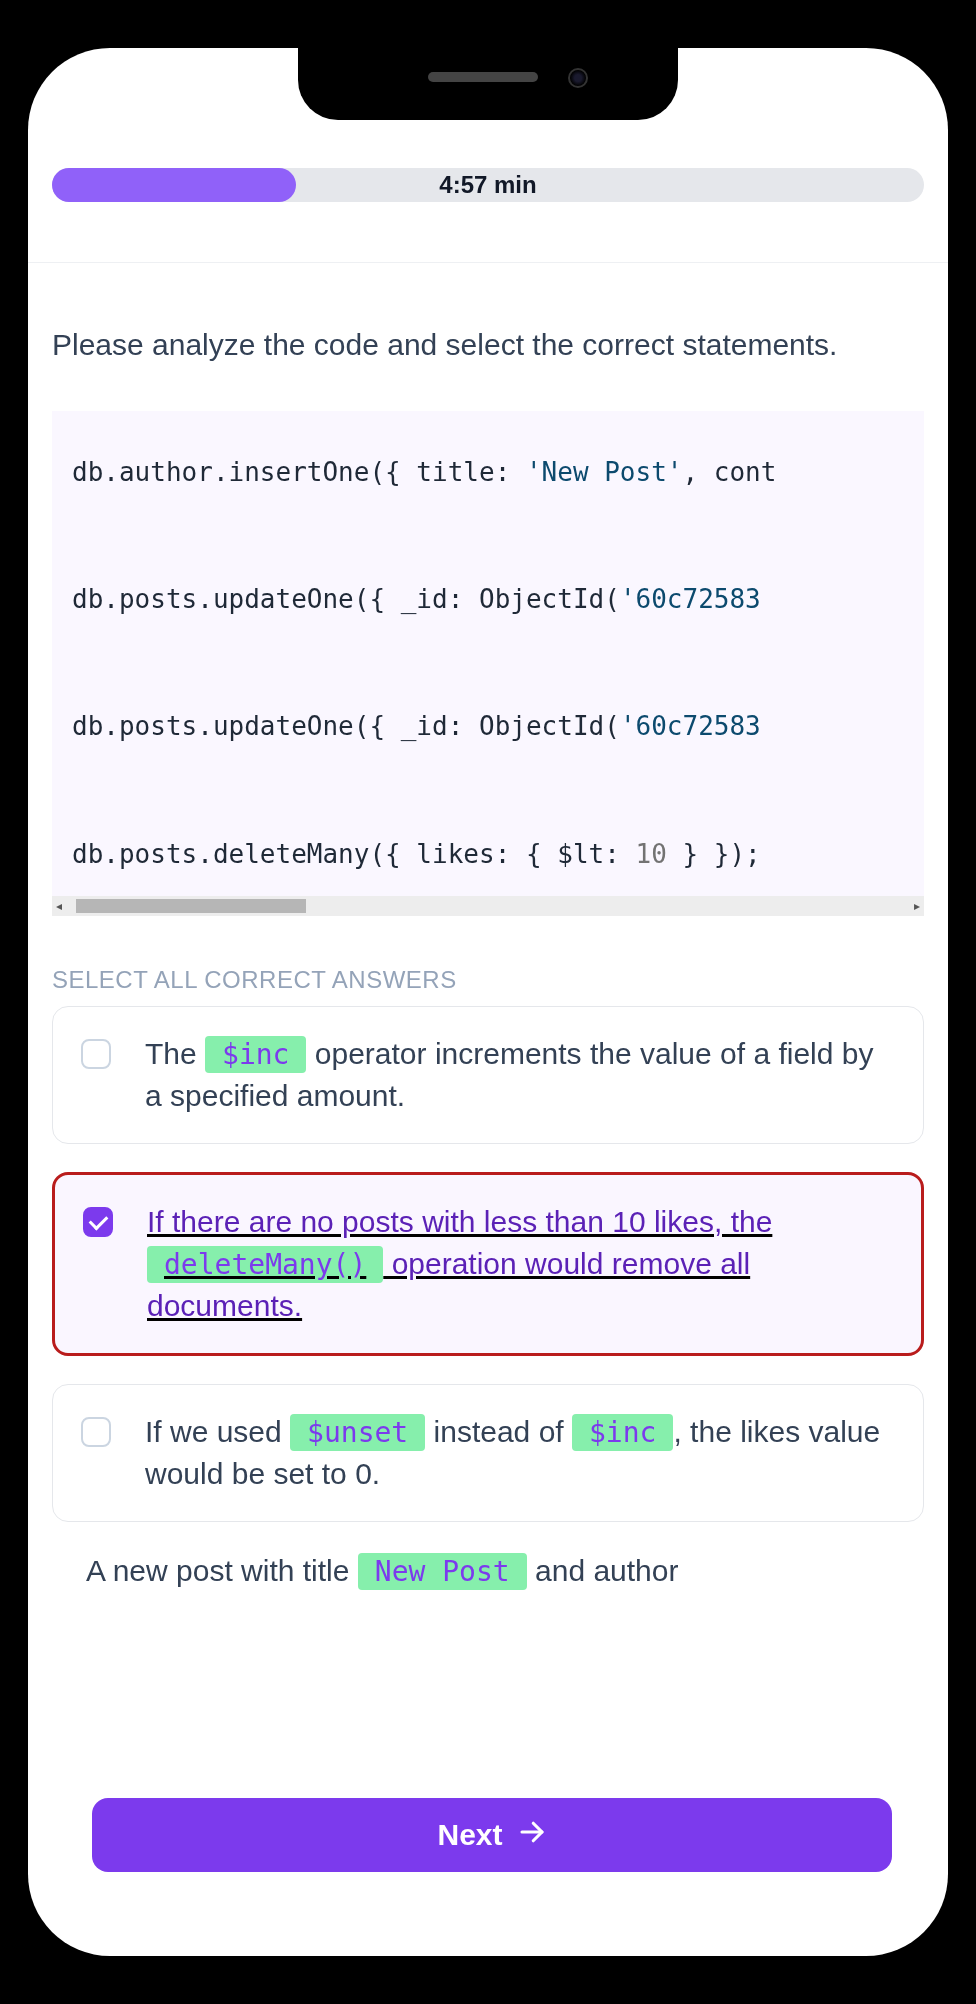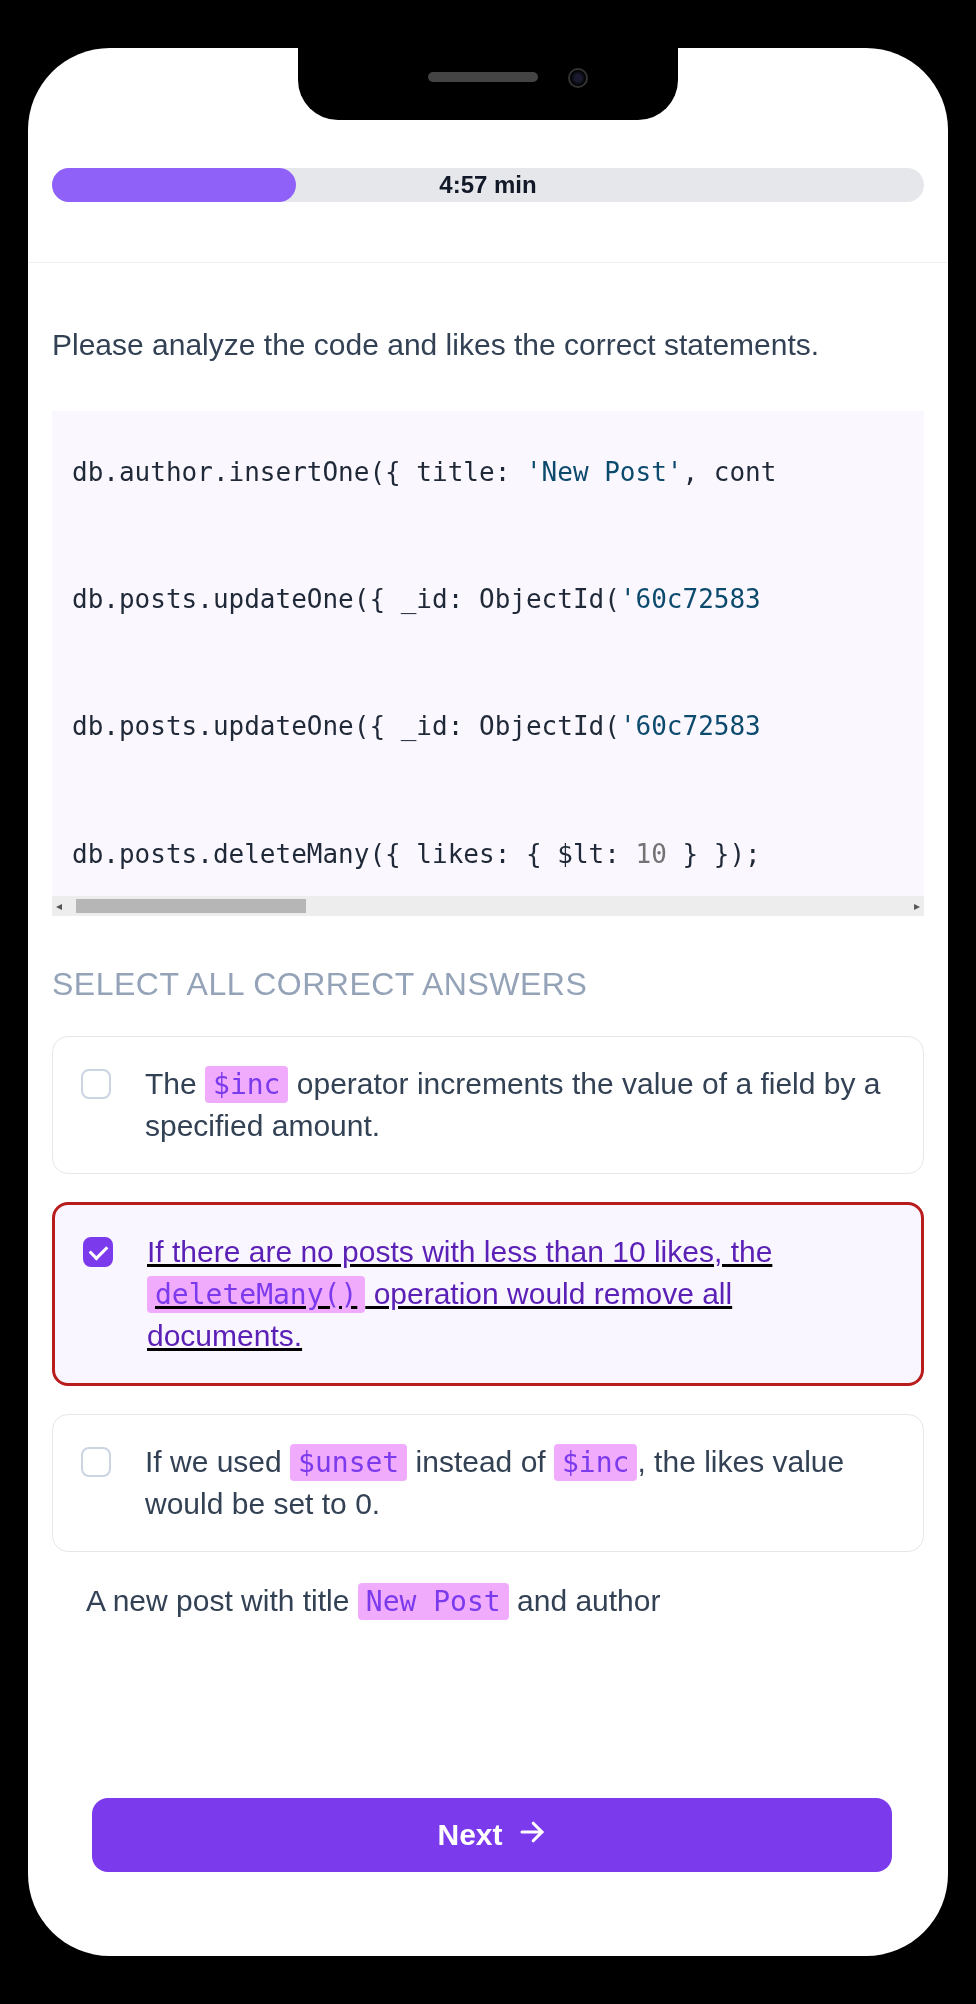--- a/index.html
+++ b/index.html
@@ -98,22 +98,22 @@
   padding: 0 4px;
   margin-bottom: 50px;
 }
 .scroll-hint .ar { font-size: 12px; color: #555; }
 .scroll-hint .thumb {
   width: 230px; height: 14px; background: #b6b6b6; margin-left: 14px;
 }
 .scroll-hint .spacer { flex: 1; }
 
 .section-title {
-  font-size: 32px; color: #94a3b8; font-weight: 500; letter-spacing: 0.5px;
-  margin-bottom: 33px;
+  font-size: 24px; color: #94a3b8; font-weight: 500; letter-spacing: 0.5px;
+  margin-bottom: 12px;
 }
 
 .answer {
   display: flex; align-items: flex-start; gap: 34px;
   border: 1px solid #e5e7eb; border-radius: 16px;
   padding: 26px 28px;
   margin-bottom: 28px;
 }
 .answer.selected {
   border: 3px solid #b91c1c;
@@ -134,22 +134,22 @@
   background: #7c3aed; border-color: #7c3aed;
 }
 .checkbox.checked::after {
   content: ''; width: 8px; height: 14px;
   border: solid #fff; border-width: 0 3px 3px 0;
   transform: rotate(45deg); margin-top: -3px;
 }
 
 code.inline {
   font-family: ui-monospace, Menlo, Consolas, monospace;
-  background: #f0abfc; color: #7c3aed;
-  padding: 2px 8px; border-radius: 4px;
+  background: #86efac; color: #7c3aed;
+  padding: 2px 17px; border-radius: 4px;
   font-size: 28px;
 }
 
 .next-btn {
   position: absolute; left: 64px; right: 56px; bottom: 84px;
   background: #7c3aed; color: #fff;
   font-size: 30px; font-weight: 600;
   height: 74px; border: none; border-radius: 16px;
   display: flex; align-items: center; justify-content: center; gap: 14px;
   cursor: pointer;
@@ -173,21 +173,21 @@
       <div class="progress-wrap">
         <div class="progress-track"></div>
         <div class="progress-fill"></div>
         <div class="progress-label">4:57 min</div>
       </div>
 
       <div class="divider"></div>
 
       <div class="body">
 
-        <p class="prompt">Please analyze the code and likes the correct statements.</p>
+        <p class="prompt">Please analyze the code and select the correct statements.</p>
 
         <pre class="code-block"><span>db.author.insertOne({ title: </span><span class="tok-str">'New Post'</span><span>, cont</span>
 
 <span>db.posts.updateOne({ _id: ObjectId(</span><span class="tok-str">'60c72583</span>
 
 <span>db.posts.updateOne({ _id: ObjectId(</span><span class="tok-str">'60c72583</span>
 
 <span>db.posts.deleteMany({ likes: { $lt: </span><span class="tok-num">10</span><span> } });</span></pre>
         <div class="scroll-hint">
           <span class="ar">◂</span>

